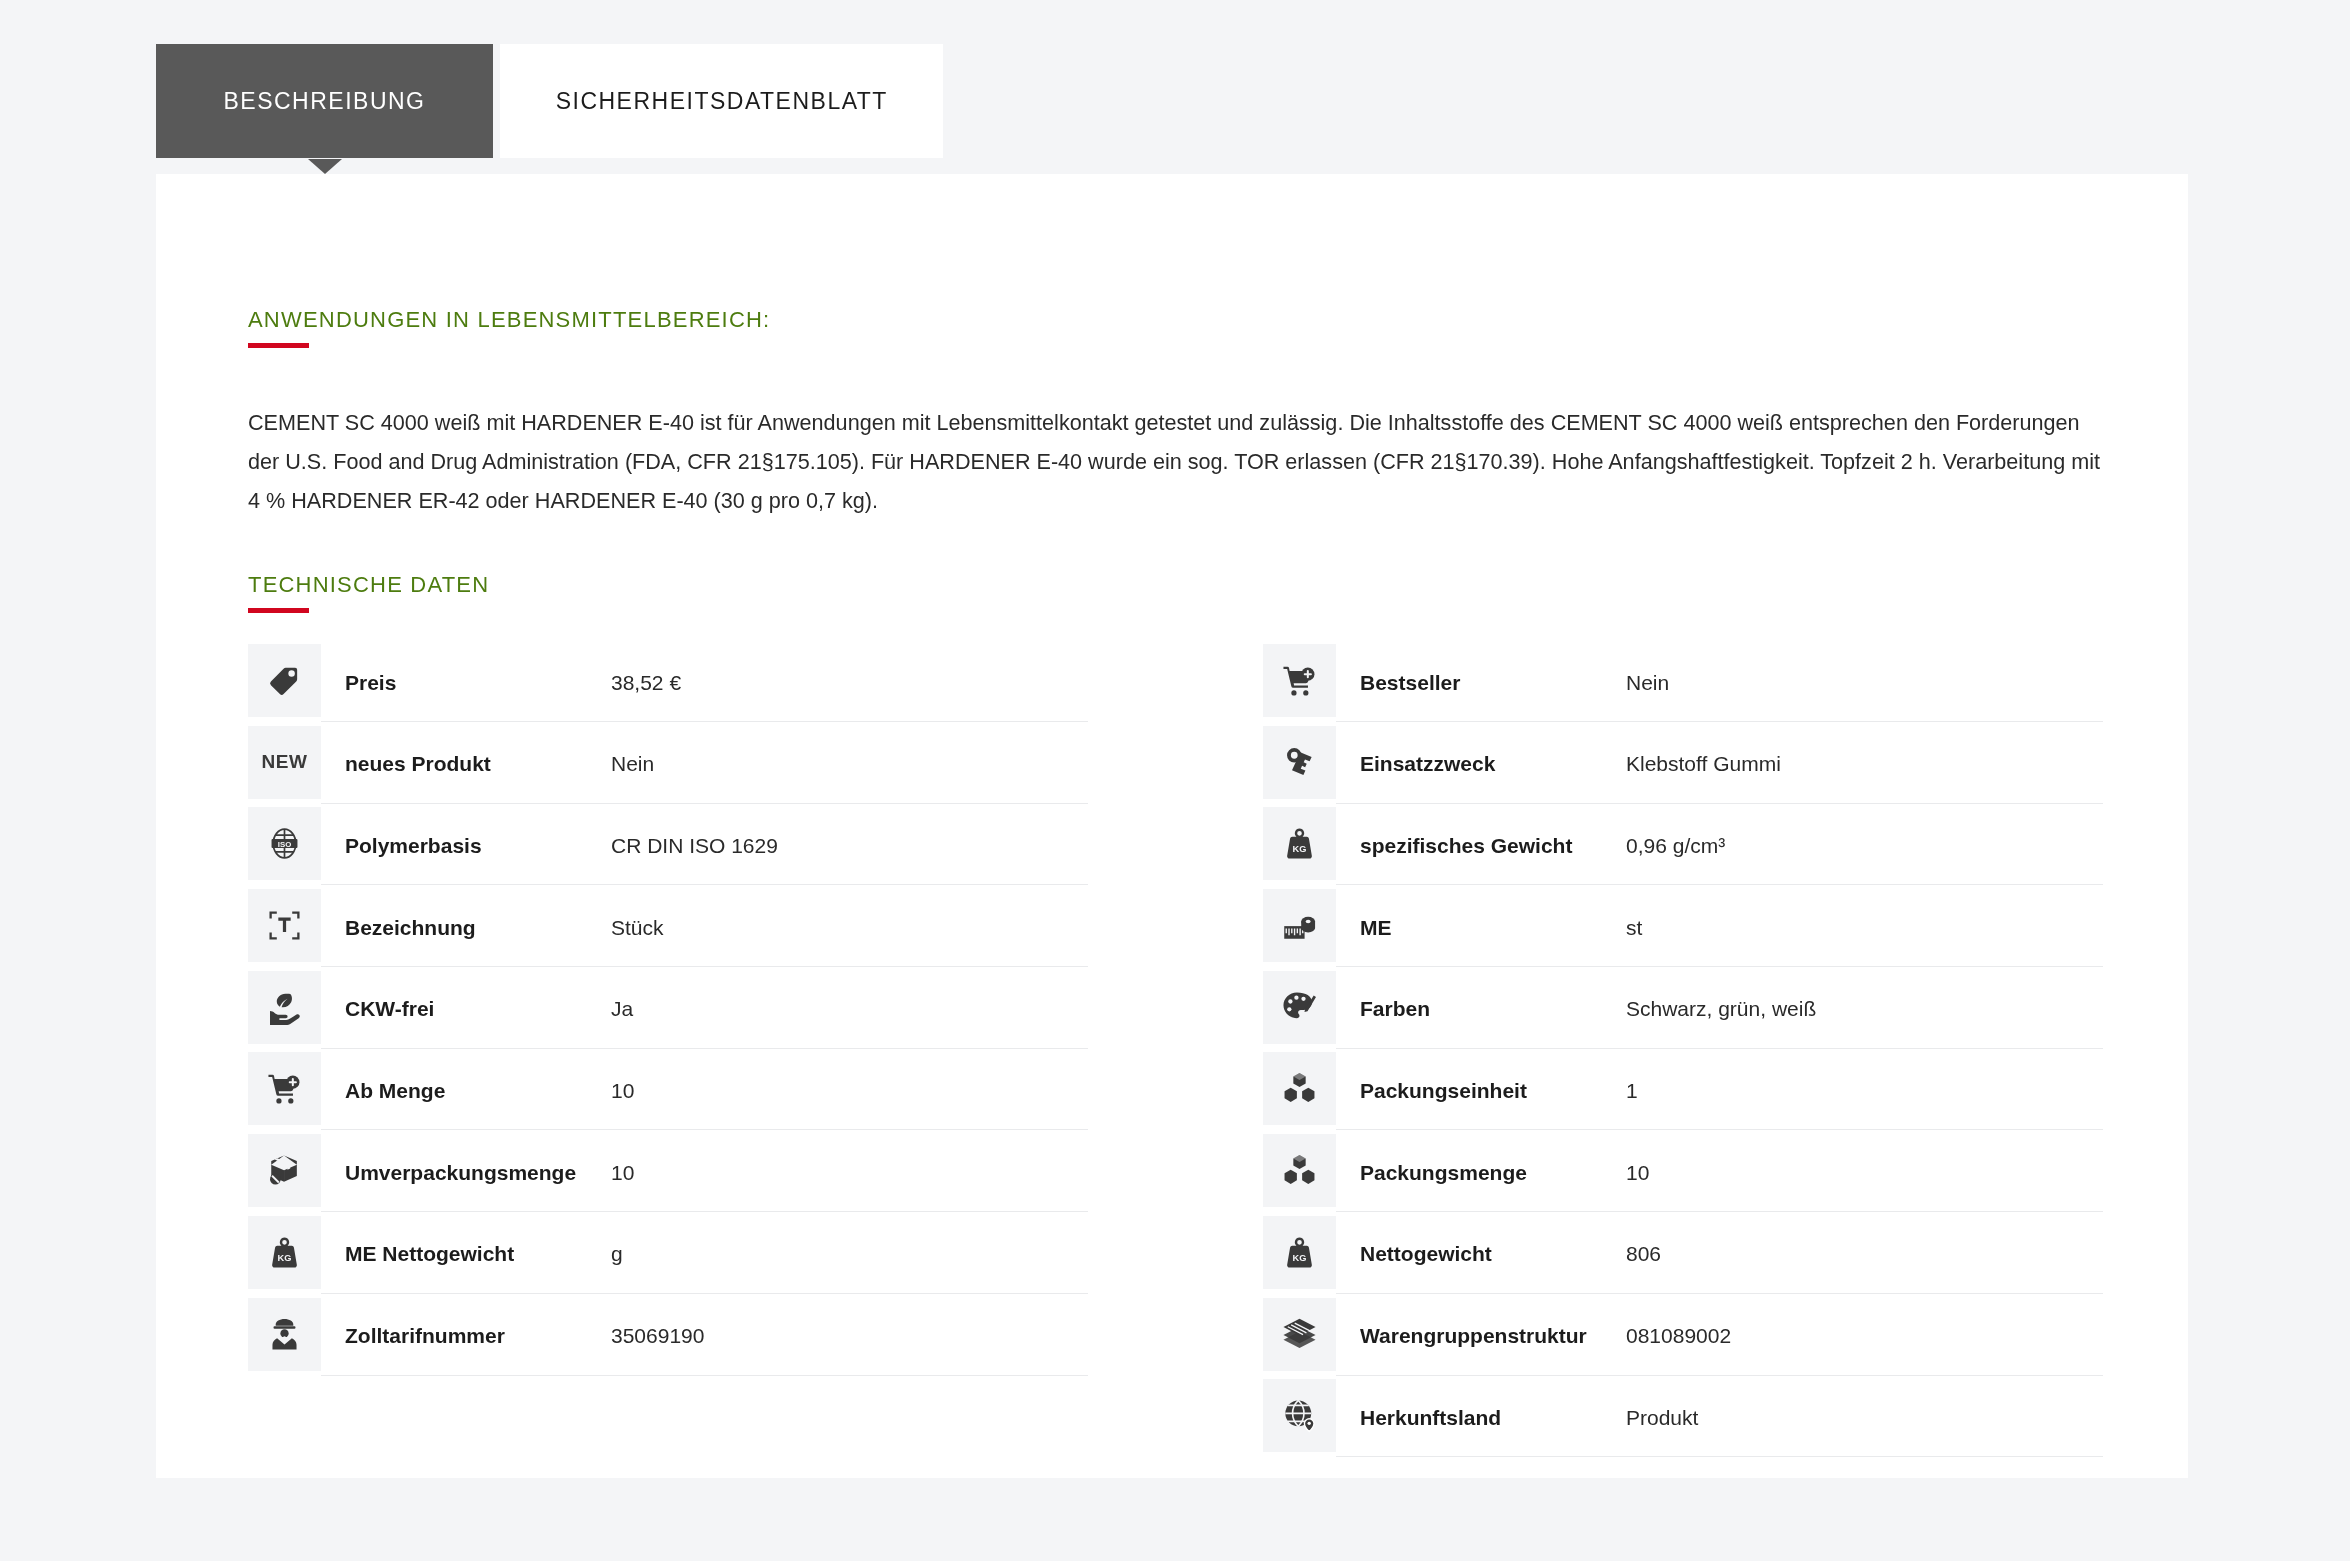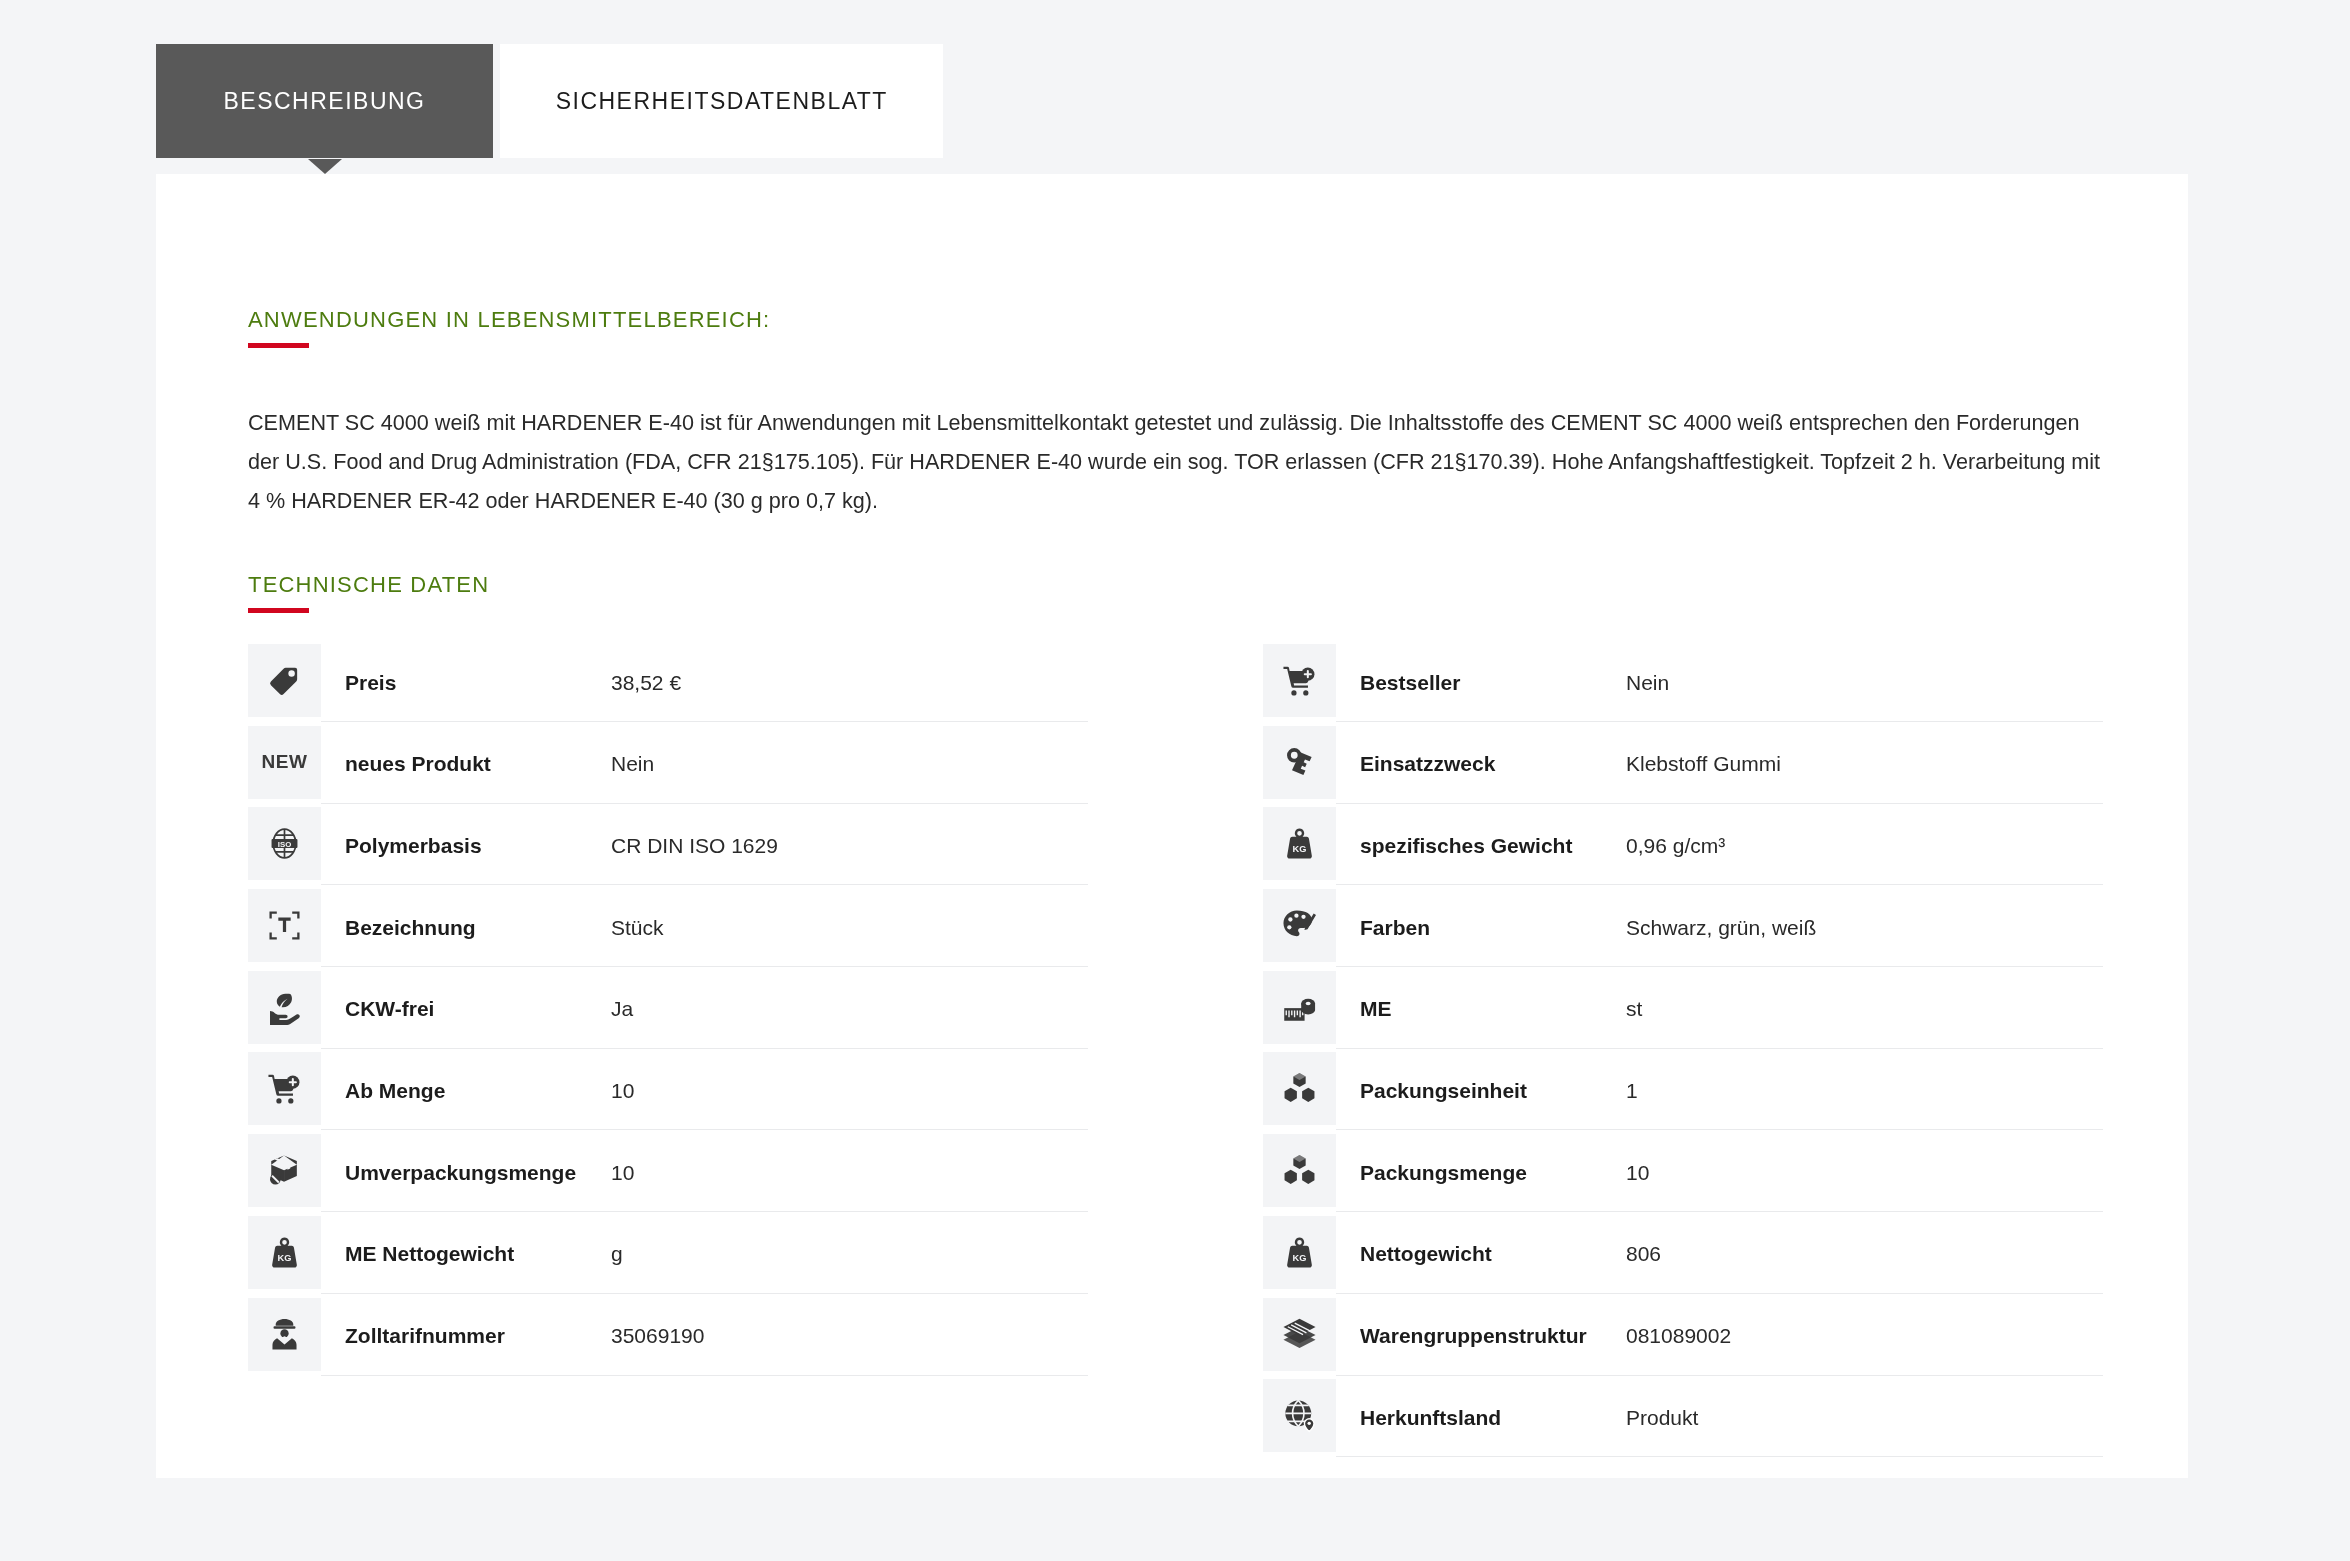--- a/index.html
+++ b/index.html
@@ -354,46 +354,46 @@
               </svg>
             </div>
             <div class="spec-fields">
               <div class="spec-label">spezifisches Gewicht</div>
               <div class="spec-value">0,96 g/cm³</div>
             </div>
           </div>
           <div class="spec-row">
             <div class="spec-icon">
               <svg viewBox="0 0 24 24" fill="currentColor">
+                <path d="M2.1 12.4h13.2v8.2H2.1Z"></path>
+                <path d="M3.4 13.9v3.2M5.2 13.9v4.4M7 13.9v3.2M8.8 13.9v4.4M10.6 13.9v3.2M12.4 13.9v4.4M14.1 13.9v3.2" stroke="#f3f4f6" stroke-width="0.9"></path>
+                <ellipse cx="17.6" cy="9.4" rx="4.5" ry="3"></ellipse>
+                <path d="M13.1 9.4v4.1c0 1.6 2 3 4.5 3s4.5-1.4 4.5-3V9.4"></path>
+                <ellipse cx="17.6" cy="9.4" rx="1.6" ry="1.1" fill="#f3f4f6"></ellipse>
+              </svg>
+            </div>
+            <div class="spec-fields">
+              <div class="spec-label">ME</div>
+              <div class="spec-value">st</div>
+            </div>
+          </div>
+          <div class="spec-row">
+            <div class="spec-icon">
+              <svg viewBox="0 0 24 24" fill="currentColor">
                 <path d="M10.3 2.3C5.5 2.3 1.6 6 1.6 10.6s3.9 8.3 8.7 8.3c1 0 1.7-.7 1.7-1.6 0-.4-.2-.8-.5-1.1-.3-.3-.4-.6-.4-1 0-.9.7-1.6 1.7-1.6h2c2.9 0 5.3-2.3 5.3-5 0-3.9-4-6.3-9.8-6.3Z"></path>
                 <circle cx="6.1" cy="8.1" r="1.4" fill="#f3f4f6"></circle>
                 <circle cx="10" cy="5.6" r="1.4" fill="#f3f4f6"></circle>
                 <circle cx="14.6" cy="6.4" r="1.4" fill="#f3f4f6"></circle>
                 <circle cx="5.4" cy="13.2" r="1.4" fill="#f3f4f6"></circle>
                 <path d="m21.2 4.2 1.5 1-5.5 9.3-2 .4.5-2Z"></path>
               </svg>
             </div>
             <div class="spec-fields">
               <div class="spec-label">Farben</div>
               <div class="spec-value">Schwarz, grün, weiß</div>
-            </div>
-          </div>
-          <div class="spec-row">
-            <div class="spec-icon">
-              <svg viewBox="0 0 24 24" fill="currentColor">
-                <path d="M2.1 12.4h13.2v8.2H2.1Z"></path>
-                <path d="M3.4 13.9v3.2M5.2 13.9v4.4M7 13.9v3.2M8.8 13.9v4.4M10.6 13.9v3.2M12.4 13.9v4.4M14.1 13.9v3.2" stroke="#f3f4f6" stroke-width="0.9"></path>
-                <ellipse cx="17.6" cy="9.4" rx="4.5" ry="3"></ellipse>
-                <path d="M13.1 9.4v4.1c0 1.6 2 3 4.5 3s4.5-1.4 4.5-3V9.4"></path>
-                <ellipse cx="17.6" cy="9.4" rx="1.6" ry="1.1" fill="#f3f4f6"></ellipse>
-              </svg>
-            </div>
-            <div class="spec-fields">
-              <div class="spec-label">ME</div>
-              <div class="spec-value">st</div>
             </div>
           </div>
           <div class="spec-row">
             <div class="spec-icon">
               <svg viewBox="0 0 24 24" fill="currentColor">
                 <path d="M12 1.9 16 4.2v4.6L12 11.1 8 8.8V4.2Z"></path>
                 <path d="M6.3 11.5 10.3 13.8v4.6L6.3 20.7 2.3 18.4v-4.6Z"></path>
                 <path d="M17.7 11.5 21.7 13.8v4.6l-4 2.3-4-2.3v-4.6Z"></path>
                 <path d="M12 1.9 8 4.2l4 2.3 4-2.3Z" fill="#f3f4f6" opacity="0.35"></path>
               </svg>

